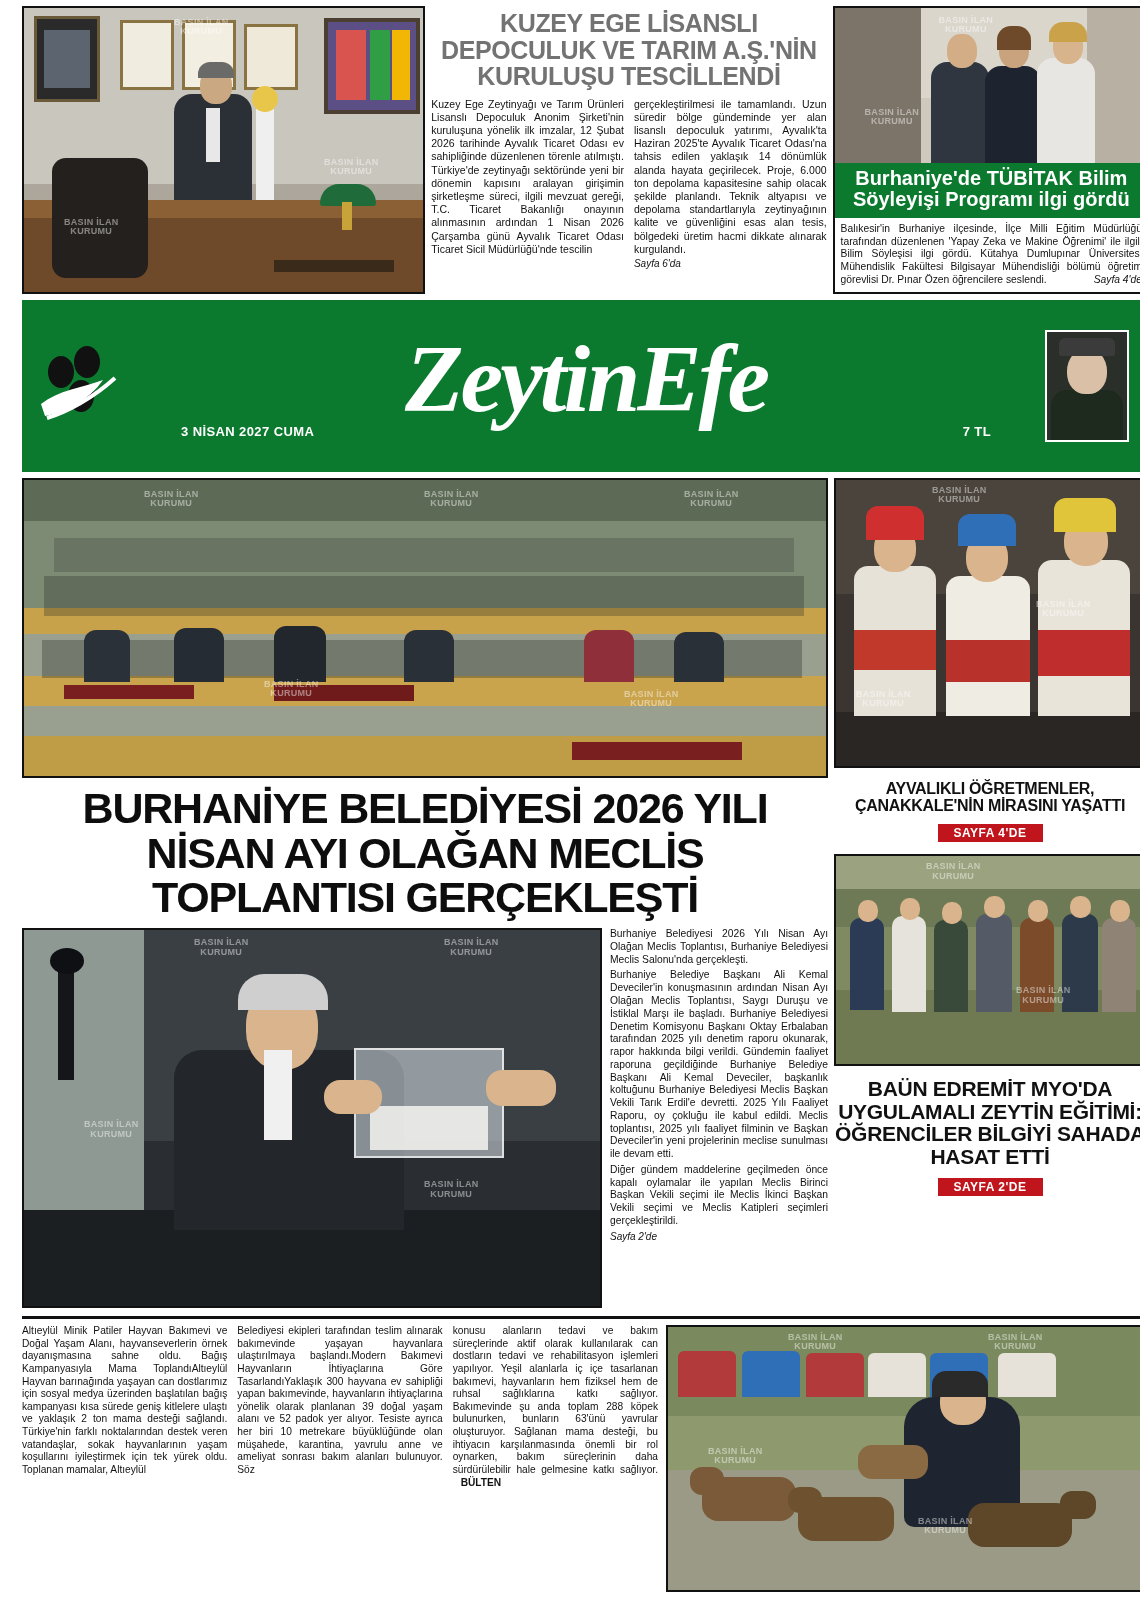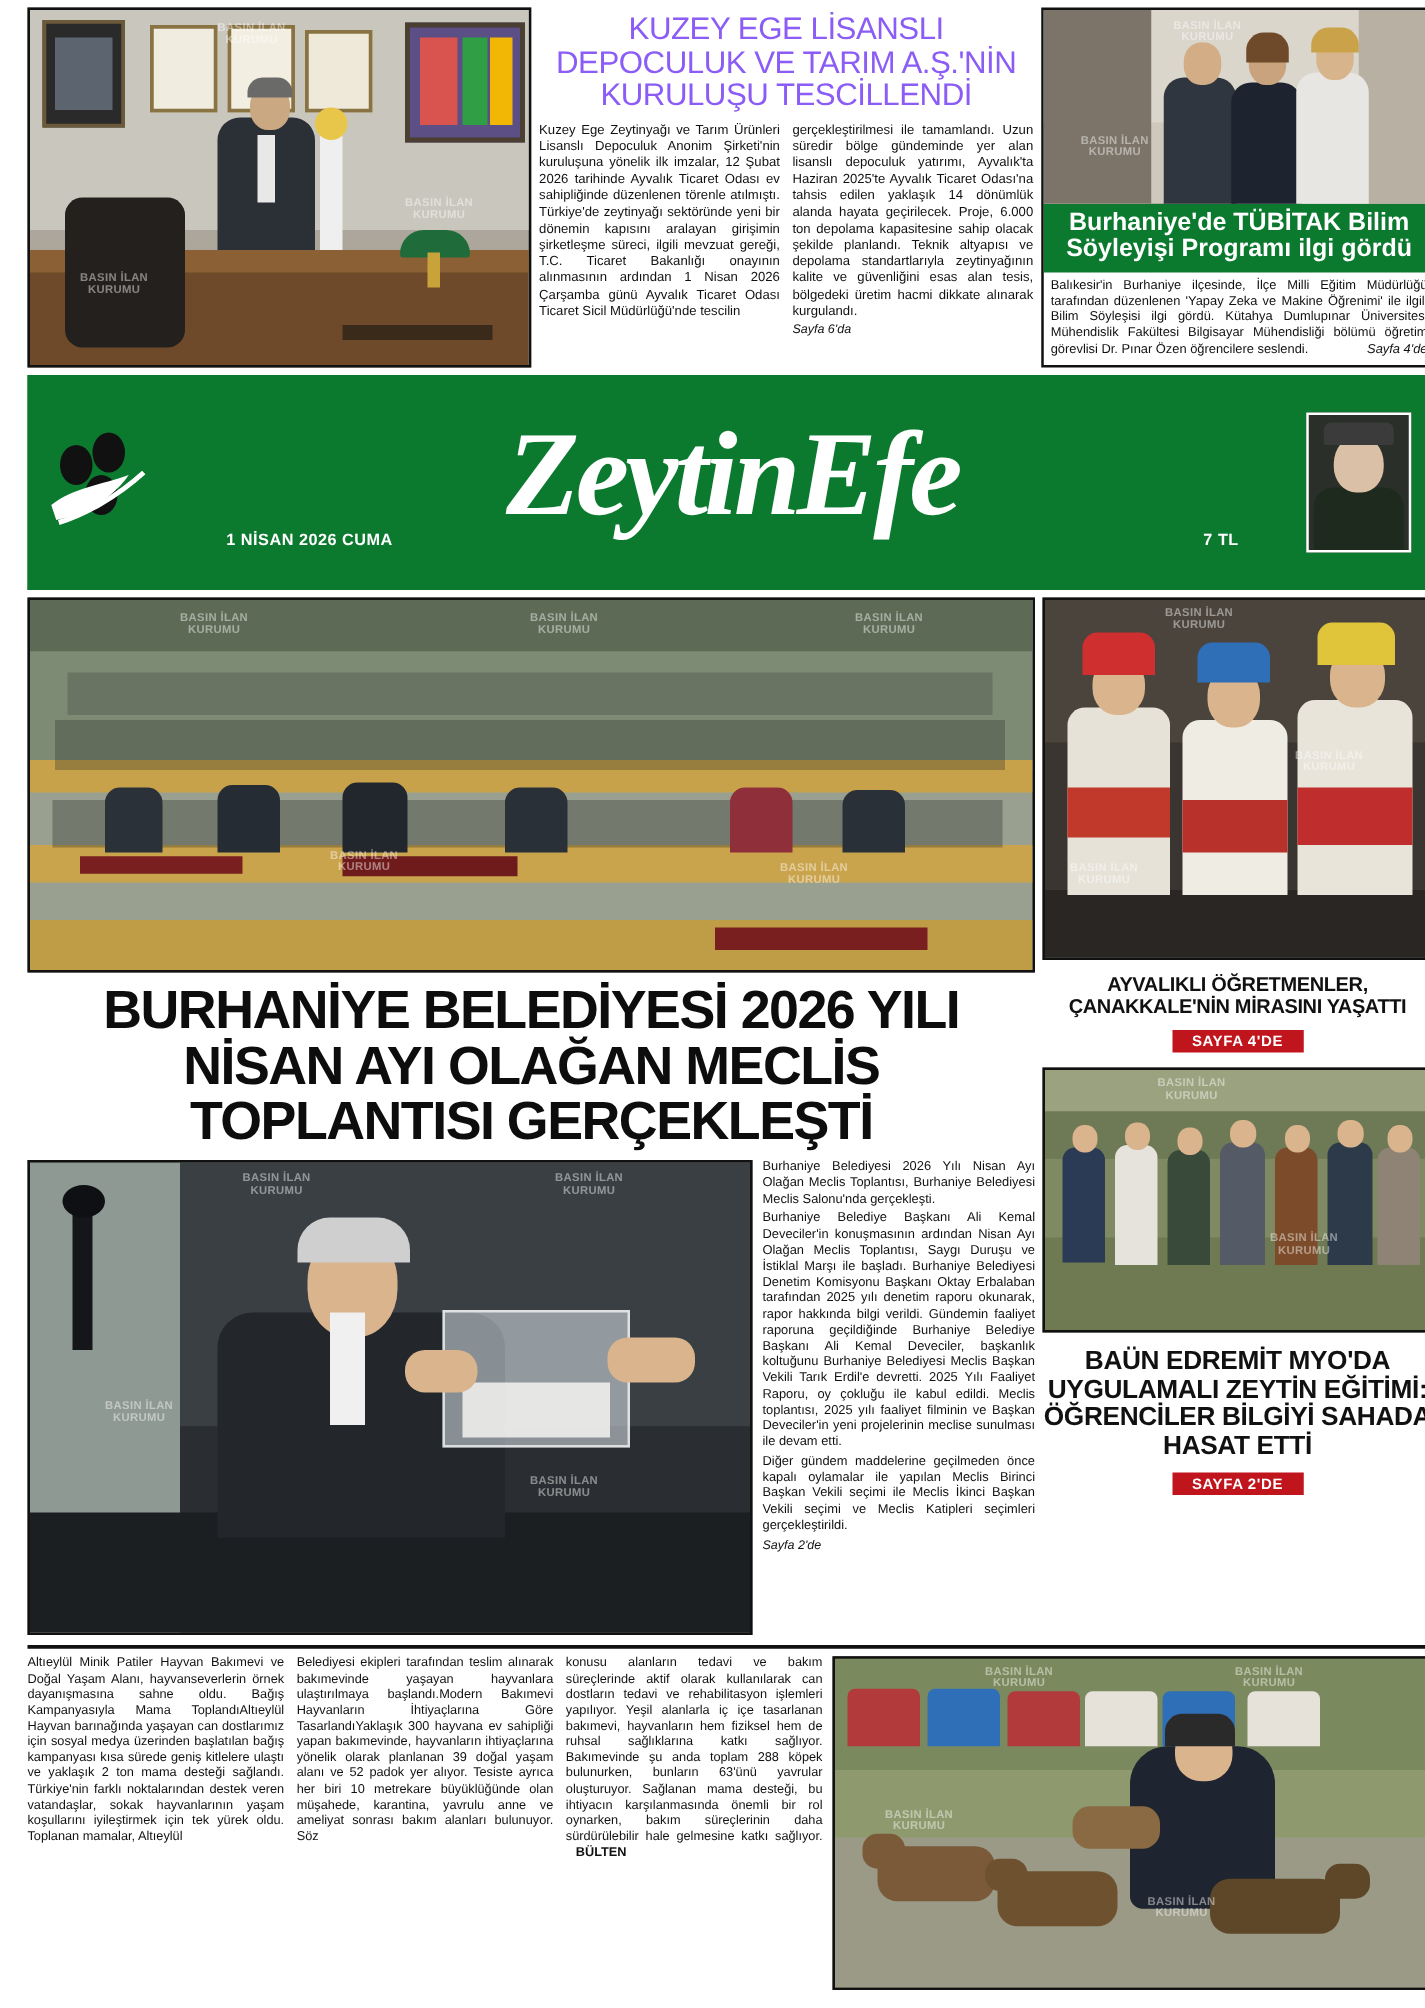--- a/index.html
+++ b/index.html
@@ -24,22 +24,22 @@
   .wmbox { position:absolute; inset:0; pointer-events:none; }
 
   
   .toprow { display:flex; gap:6px; height:288px; }
   .top-photo { width:404px; border:2px solid #111; }
   .top-article { width:396px; }
   .top-right { width:318px; border:2px solid #111; display:flex; flex-direction:column; }
 
   .hl-top {
     font-family:"Liberation Sans", sans-serif;
-    font-weight:normal; font-size:25px; line-height:1.06;
-    text-align:center; color:#8b5cf6; letter-spacing:-.4px;
+    font-weight:bold; font-size:25px; line-height:1.06;
+    text-align:center; color:#737373; letter-spacing:-.4px;
     margin:4px 0 8px 0;
   }
   .cols2 { display:flex; gap:10px; }
   .cols2 .col { flex:1; font-size:10.5px; line-height:1.26; text-align:justify; }
   .sayfa { text-align:left; font-style:italic; font-size:10px; margin-top:2px; }
 
   .tr-photo { height:170px; position:relative; }
   .tr-title {
     background:#0b7a2f; color:#fff; font-weight:bold; font-size:20px;
     line-height:1.08; text-align:center; padding:5px 4px 7px 4px;
@@ -206,21 +206,21 @@
           <ellipse cx="50" cy="24" rx="13" ry="16" fill="#111"></ellipse>
           <ellipse cx="44" cy="58" rx="13" ry="16" fill="#111"></ellipse>
           <path d="M4 66 C22 52 44 50 66 42 C52 62 30 74 8 78 Z" fill="#ffffff"></path>
           <path d="M10 80 C30 74 56 60 78 40" stroke="#ffffff" stroke-width="4" fill="none"></path>
         </svg>
       </div>
     </div>
     <div class="mast-mid">
       <div class="mast-name">ZeytinEfe</div>
       <div class="mast-sub">
-        <span>1 NİSAN 2026 CUMA</span>
+        <span>3 NİSAN 2027 CUMA</span>
         <span>7 TL</span>
       </div>
     </div>
     <div class="mast-right">
       <div class="ata">
         <div class="body"></div>
         <div class="head"></div>
         <div class="hat"></div>
       </div>
     </div>

